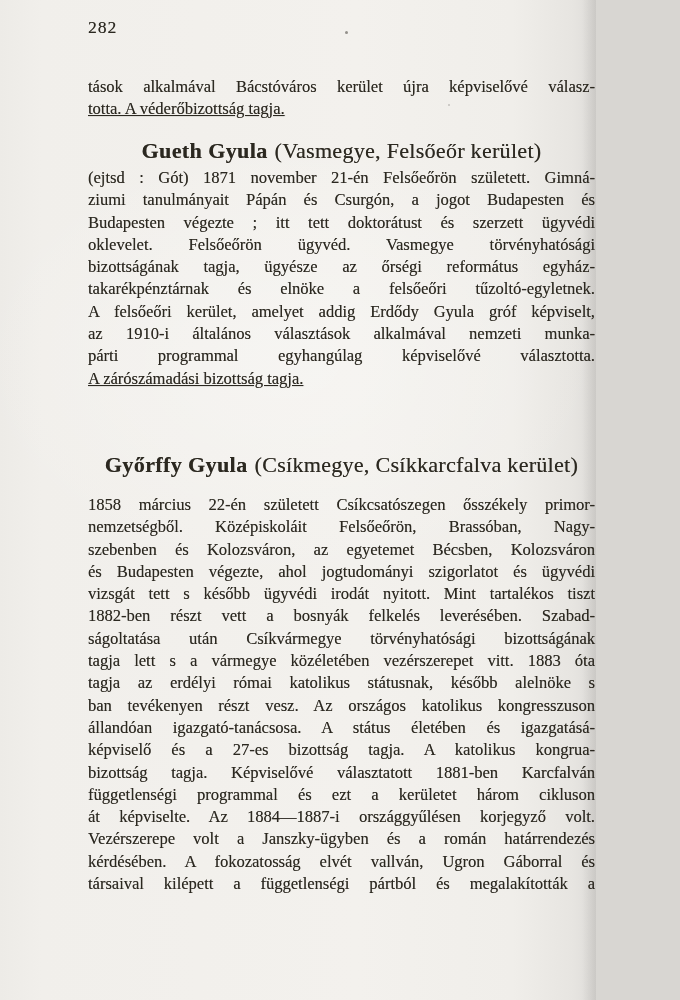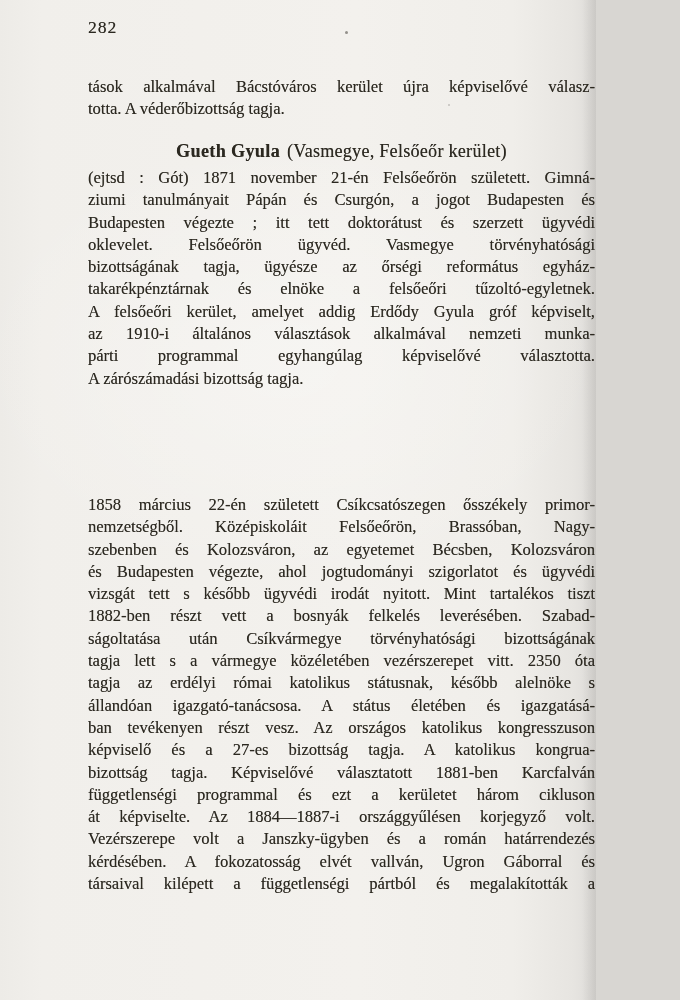--- a/index.html
+++ b/index.html
@@ -35,28 +35,29 @@
     text-shadow: 0.2px 0.2px 0.3px rgba(43,40,32,0.5);
   }
   .para .line {
     text-align: justify;
     text-align-last: justify;
     white-space: nowrap;
   }
   .para .line.flush {
     text-align: left;
     text-align-last: left;
+    text-decoration: underline;
   }
   .heading {
     position: absolute;
     left: 88px;
     width: 507px;
     margin: 0;
     text-align: center;
-    font-size: 18px;
+    font-size: 22px;
     font-weight: 400;
     line-height: 24px;
     white-space: nowrap;
     text-shadow: 0.2px 0.2px 0.35px rgba(43,40,32,0.6);
   }
   .heading .name {
     font-weight: 700;
     letter-spacing: 0.4px;
   }
   .heading .region {
@@ -106,33 +107,36 @@
     <div class="line">Budapesten végezte ; itt tett doktorátust és szerzett ügyvédi</div>
     <div class="line">oklevelet. Felsőeőrön ügyvéd. Vasmegye törvényhatósági</div>
     <div class="line">bizottságának tagja, ügyésze az őrségi református egyház-</div>
     <div class="line">takarékpénztárnak és elnöke a felsőeőri tűzoltó-egyletnek.</div>
     <div class="line">A felsőeőri kerület, amelyet addig Erdődy Gyula gróf képviselt,</div>
     <div class="line">az 1910-i általános választások alkalmával nemzeti munka-</div>
     <div class="line">párti programmal egyhangúlag képviselővé választotta.</div>
     <div class="line flush">A zárószámadási bizottság tagja.</div>
   </div>
 
+  <h2 class="heading" style="top:453px">
+    <span class="name">Győrffy Gyula</span><span class="region">(Csíkmegye, Csíkkarcfalva kerület)</span>
+  </h2>
 
   <div class="para" style="top:494px">
     <div class="line">1858 március 22-én született Csíkcsatószegen ősszékely primor-</div>
     <div class="line">nemzetségből. Középiskoláit Felsőeőrön, Brassóban, Nagy-</div>
     <div class="line">szebenben és Kolozsváron, az egyetemet Bécsben, Kolozsváron</div>
     <div class="line">és Budapesten végezte, ahol jogtudományi szigorlatot és ügyvédi</div>
     <div class="line">vizsgát tett s később ügyvédi irodát nyitott. Mint tartalékos tiszt</div>
     <div class="line">1882-ben részt vett a bosnyák felkelés leverésében. Szabad-</div>
     <div class="line">ságoltatása után Csíkvármegye törvényhatósági bizottságának</div>
-    <div class="line">tagja lett s a vármegye közéletében vezérszerepet vitt. 2350 óta</div>
+    <div class="line">tagja lett s a vármegye közéletében vezérszerepet vitt. 1883 óta</div>
     <div class="line">tagja az erdélyi római katolikus státusnak, később alelnöke s</div>
+    <div class="line">ban tevékenyen részt vesz. Az országos katolikus kongresszuson</div>
     <div class="line">állandóan igazgató-tanácsosa. A státus életében és igazgatásá-</div>
-    <div class="line">ban tevékenyen részt vesz. Az országos katolikus kongresszuson</div>
     <div class="line">képviselő és a 27-es bizottság tagja. A katolikus kongrua-</div>
     <div class="line">bizottság tagja. Képviselővé választatott 1881-ben Karcfalván</div>
     <div class="line">függetlenségi programmal és ezt a kerületet három cikluson</div>
     <div class="line">át képviselte. Az 1884—1887-i országgyűlésen korjegyző volt.</div>
     <div class="line">Vezérszerepe volt a Janszky-ügyben és a román határrendezés</div>
     <div class="line">kérdésében. A fokozatosság elvét vallván, Ugron Gáborral és</div>
     <div class="line">társaival kilépett a függetlenségi pártból és megalakították a</div>
   </div>
 </div>
 

